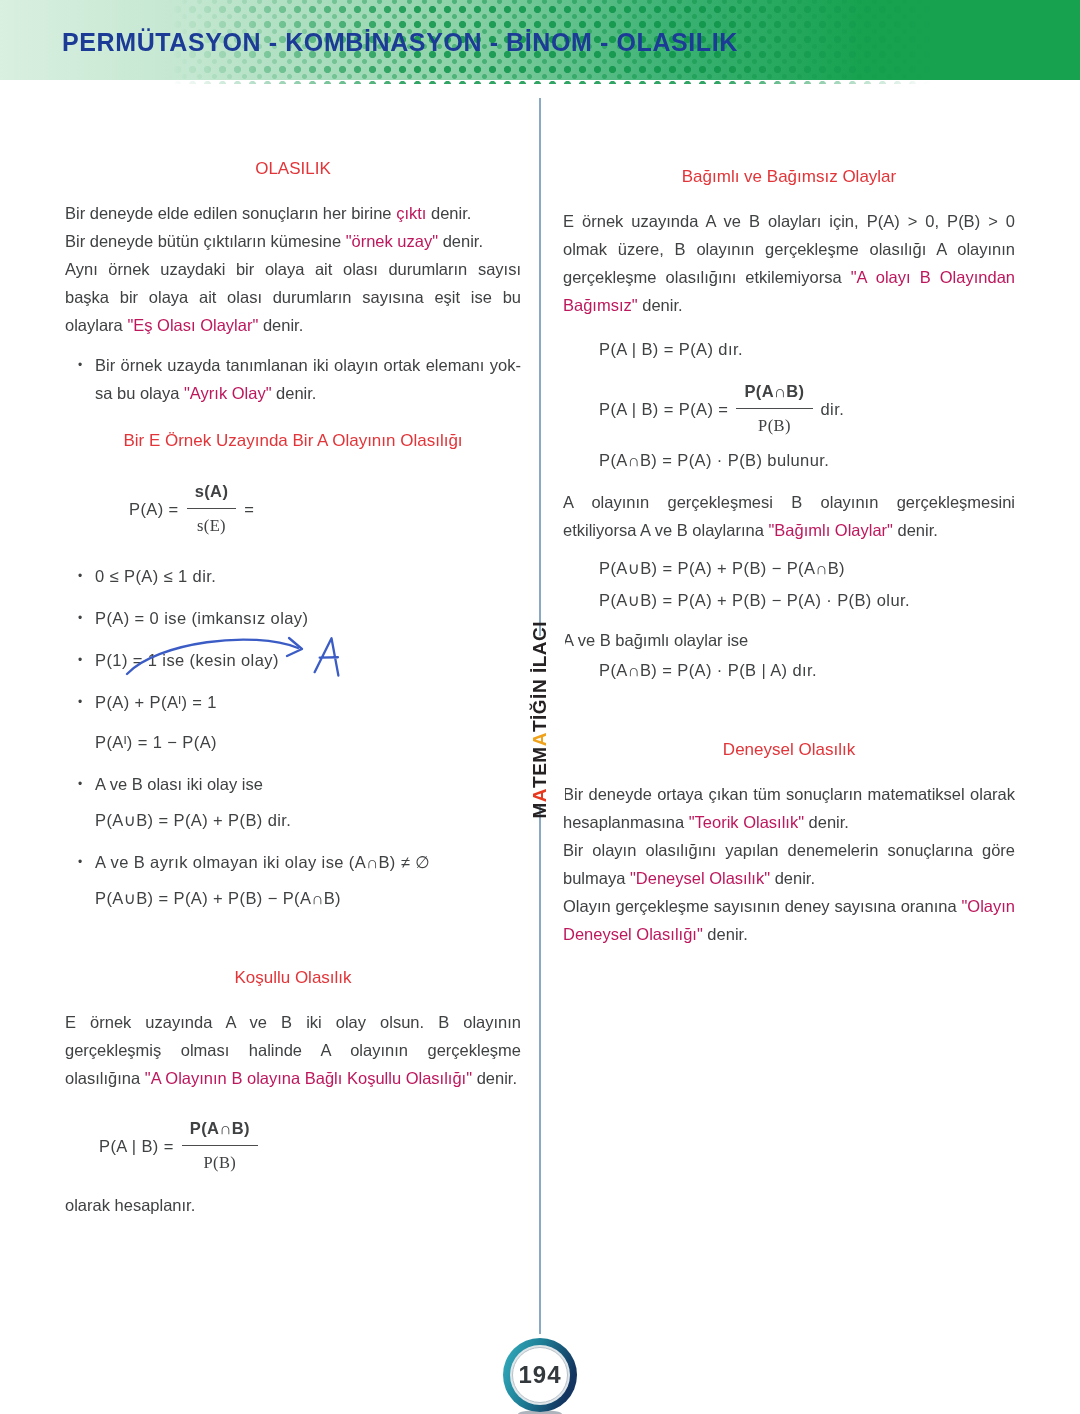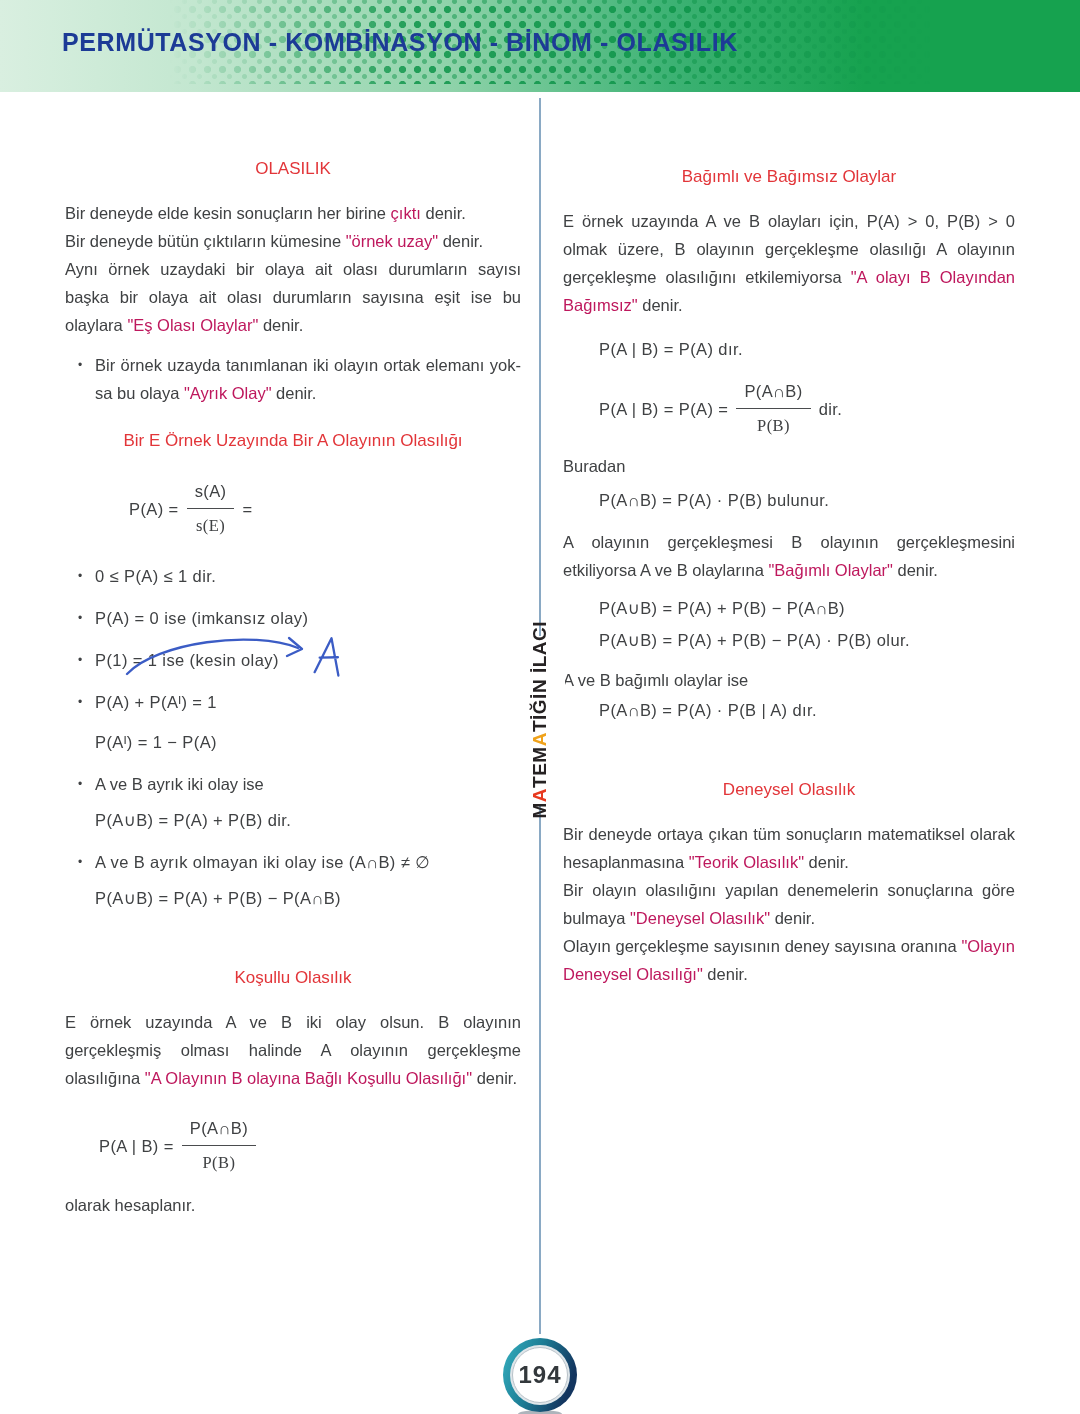--- a/index.html
+++ b/index.html
@@ -1,21 +1,21 @@
 <!DOCTYPE html>
 <html lang="tr"><head>
 <meta charset="utf-8">
 <style>
   * { margin:0; padding:0; box-sizing:border-box; }
   html,body { background:#ffffff; }
   body { font-family:"Liberation Sans","DejaVu Sans",sans-serif; color:#3f4143; }
   .page { position:relative; width:1080px; height:1414px; background:#ffffff; overflow:hidden; }
 
   
-  .hdr { position:absolute; left:0; top:0; width:1080px; height:92px;
+  .hdr { position:absolute; left:0; top:0; width:1080px; height:80px;
          background:linear-gradient(90deg,#d9efe0 0%,#c3e7d0 18%,#8ed2a9 42%,#3db274 62%,#16a24f 80%,#16a24f 100%); }
   .hdr-dots { position:absolute; left:170px; top:0; width:760px; height:84px;
          background-image:
            radial-gradient(circle, rgba(14,148,73,.85) 3.2px, rgba(14,148,73,0) 4px),
            radial-gradient(circle, rgba(14,148,73,.5) 2.1px, rgba(14,148,73,0) 2.9px);
          background-size:15px 15px,15px 15px;
          background-position:0 2px,7px 9px;
          -webkit-mask-image:linear-gradient(90deg,transparent 0,#000 32%,#000 72%,transparent 100%);
          mask-image:linear-gradient(90deg,transparent 0,#000 32%,#000 72%,transparent 100%);}
   .hdr-title { position:absolute; left:62px; top:28px; font-size:25px; font-weight:700;
@@ -43,21 +43,21 @@
   .plain { text-align:left; }
   .ind-r { margin-left:36px; }
 
   .bullet { display:flex; margin-top:12px; }
   .bullet .dot { width:30px; flex:0 0 30px; text-align:center; font-size:12px; line-height:28px; }
   .bullet .btext { flex:1; text-align:justify; }
 
   
   .fline { display:flex; align-items:center; }
   .frac { display:inline-block; text-align:center; margin:0 8px; }
-  .frac .num { display:block; padding:0 8px 3px; border-bottom:1.7px solid #4a4c4e; }
+  .frac .num { display:block; padding:0 8px 3px; border-bottom:1.7px solid #4a4c4e;font-weight:bold; }
   .frac .den { display:block; padding:3px 8px 0;font-family:Liberation Serif, serif; }
   .fm { letter-spacing:.4px; }
 
   
   .annot { position:absolute; left:105px; top:628px; width:260px; height:62px; pointer-events:none; }
 
   
   .badge { position:absolute; left:494px; top:1332px; }
 </style>
 </head>
@@ -70,21 +70,21 @@
     <div class="hdr-title">PERMÜTASYON - KOMBİNASYON - BİNOM - OLASILIK</div>
   </header>
 
   <div class="div-line seg1"></div>
   <div class="div-line seg2"></div>
 
   <main class="col left-col">
 
     <div class="rhead" style="margin-top:0">OLASILIK</div>
 
-    <p class="body" style="margin-top:16px"><span>Bir deneyde elde kesin sonuçların her birine </span><span class="cy">çıktı</span><span> denir.</span></p>
+    <p class="body" style="margin-top:16px"><span>Bir deneyde elde edilen sonuçların her birine </span><span class="cy">çıktı</span><span> denir.</span></p>
     <p class="body"><span>Bir deneyde bütün çıktıların kümesine </span><span class="cy">"örnek uzay"</span><span> denir.</span></p>
     <p class="body"><span>Aynı örnek uzaydaki bir olaya ait olası durumların sayısı başka bir olaya ait olası durumların sayısına eşit ise bu olaylara </span><span class="cy">"Eş Olası Olaylar"</span><span> denir.</span></p>
 
     <div class="bullet">
       <span class="dot">•</span>
       <div class="btext"><span>Bir örnek uzayda tanımlanan iki olayın ortak elemanı yok­sa bu olaya </span><span class="cy">"Ayrık Olay"</span><span> denir.</span></div>
     </div>
 
     <div class="rhead" style="margin-top:20px">Bir E Örnek Uzayında Bir A Olayının Olasılığı</div>
 
@@ -110,21 +110,21 @@
       <div class="btext plain fm">P(1) = 1 ise (kesin olay)</div>
     </div>
     <div class="bullet" style="margin-top:14px">
       <span class="dot">•</span>
       <div class="btext plain fm">P(A) + P(Aᴵ) = 1</div>
     </div>
     <p class="plain fm" style="margin-top:12px; margin-left:30px">P(Aᴵ) = 1 − P(A)</p>
 
     <div class="bullet" style="margin-top:14px">
       <span class="dot">•</span>
-      <div class="btext plain">A ve B ayrık iki olay ise</div>
+      <div class="btext plain">A ve B olası iki olay ise</div>
     </div>
     <p class="plain fm" style="margin-top:8px; margin-left:30px">P(A∪B) = P(A) + P(B) dir.</p>
 
     <div class="bullet" style="margin-top:14px">
       <span class="dot">•</span>
       <div class="btext plain fm">A ve B ayrık olmayan iki olay ise (A∩B) ≠ ∅</div>
     </div>
     <p class="plain fm" style="margin-top:8px; margin-left:30px">P(A∪B) = P(A) + P(B) − P(A∩B)</p>
 
     <div class="rhead" style="margin-top:52px">Koşullu Olasılık</div>
@@ -160,21 +160,20 @@
 
     <div class="fline fm ind-r" style="margin-top:14px">
       <span>P(A | B) = P(A) =</span>
       <span class="frac">
           <span class="num">P(A∩B)</span>
           <span class="den">P(B)</span>
         </span>
       <span>dir.</span>
     </div>
 
-    <p class="plain" style="margin-top:12px">Buradan</p>
     <p class="plain fm ind-r" style="margin-top:6px">P(A∩B) = P(A) · P(B) bulunur.</p>
 
     <p class="body" style="margin-top:14px"><span>A olayının gerçekleşmesi B olayının gerçekleşmesini etkiliyorsa A ve B olaylarına </span><span class="cy">"Bağımlı Olaylar"</span><span> denir.</span></p>
 
     <p class="plain fm ind-r" style="margin-top:10px">P(A∪B) = P(A) + P(B) − P(A∩B)</p>
     <p class="plain fm ind-r" style="margin-top:4px">P(A∪B) = P(A) + P(B) − P(A) · P(B) olur.</p>
 
     <p class="plain" style="margin-top:12px">A ve B bağımlı olaylar ise</p>
     <p class="plain fm ind-r" style="margin-top:2px">P(A∩B) = P(A) · P(B | A) dır.</p>
 

